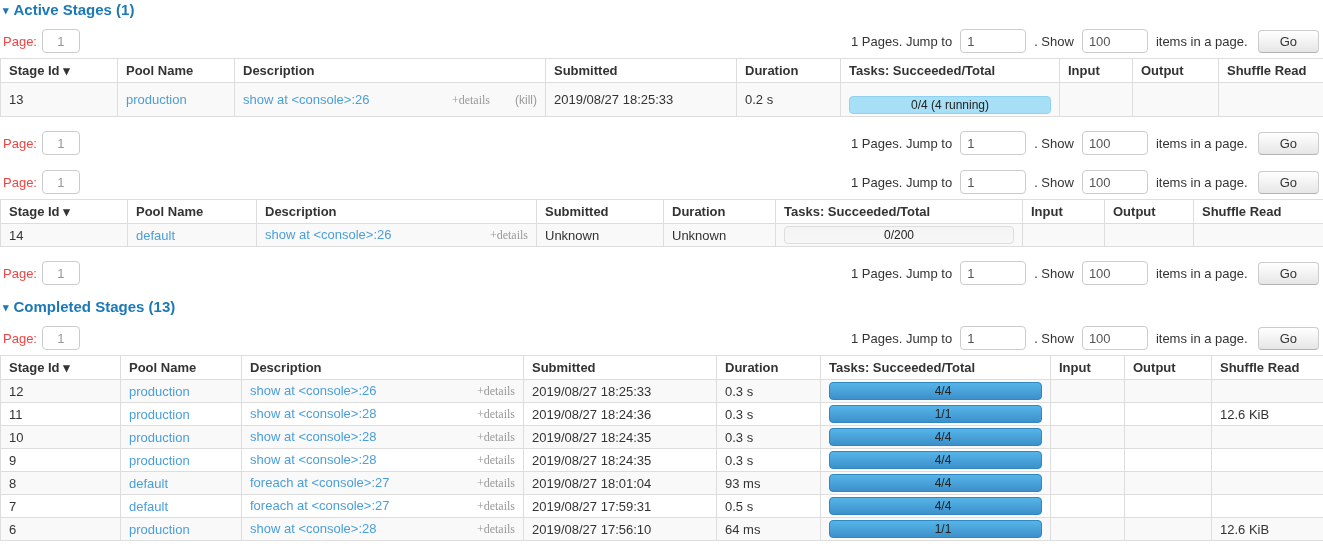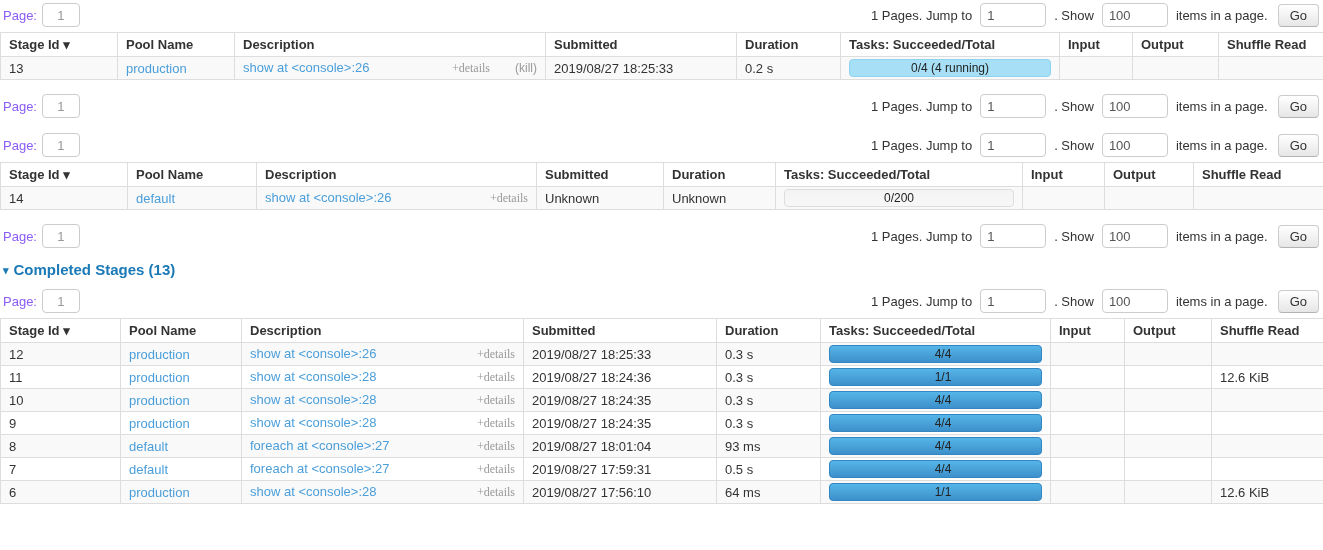--- a/index.html
+++ b/index.html
@@ -16,34 +16,34 @@
   }
   #root{padding-top:2px;}
   .section-title{
     font-size:15px;font-weight:bold;color:var(--section-title-blue);
     margin:0 0 10px 3px;cursor:pointer;line-height:15px;
   }
   .section-title .arrow{font-size:11px;margin-right:5px;vertical-align:1px;}
   .pagebar{display:flex;align-items:center;height:26px;margin:0 4px 4px 3px;}
   .pagebar.bottom{margin:13px 4px 13px 3px;}
   .spacer{flex:1;}
-  .pg-label{color:#8b5cf6;}
+  .pg-label{color:#ef4444;}
   .pg-text{margin:0 3px;}
   .pg-input{
     width:38px;height:24px;border:1px solid #ccc;border-radius:4px;text-align:center;
     color:#999;font-size:13px;margin-left:5px;box-sizing:border-box;
     font-family:"Liberation Sans",sans-serif;
   }
   .jump-input{
     width:66px;height:24px;border:1px solid #ccc;border-radius:4px;padding:0 6px;
     color:#555;font-size:13px;margin:0 5px;box-sizing:border-box;
     font-family:"Liberation Sans",sans-serif;
   }
   .go-btn{
-    margin-left:7px;padding:3px 11px;font-size:13px;color:#333;
+    margin-left:7px;padding:3px 21px;font-size:13px;color:#333;
     background:linear-gradient(#ffffff,#e6e6e6);border:1px solid #ccc;
     border-bottom-color:#b3b3b3;border-radius:4px;cursor:pointer;
     font-family:"Liberation Sans",sans-serif;
   }
   table.stage-table{
     border:1px solid var(--table-border);border-collapse:collapse;table-layout:fixed;
     width:1323px;background:#fff;
   }
   .stage-table th{
     text-align:left;font-weight:bold;padding:4px 8px;background:#fff;
@@ -63,21 +63,21 @@
   .tasks-cell{padding:2px 8px !important;}
   .progress{
     height:16px;line-height:16px;border-radius:4px;font-size:12px;text-align:center;
     border:1px solid transparent;overflow:hidden;color:#222;
   }
   .progress.full{
     background:linear-gradient(to bottom,var(--bar-complete-top),var(--bar-complete-bottom));
     border-color:var(--bar-complete-border);
     padding-left:15px;
   }
-  .progress.running{background:var(--bar-running);border-color:var(--bar-running-border);}
+  .progress.running{background:var(--bar-running);border-color:var(--bar-running-border);margin-top:11px;}
   .progress.none{
     background:linear-gradient(to bottom,#f4f4f4,var(--bar-pending-bg));
     border-color:var(--bar-pending-border);
   }
   
   .t0 th:nth-child(1){width:100px}.t0 th:nth-child(2){width:100px}.t0 th:nth-child(3){width:294px}
   .t0 th:nth-child(4){width:174px}.t0 th:nth-child(5){width:87px}.t0 th:nth-child(6){width:202px}
   .t0 th:nth-child(7){width:56px}.t0 th:nth-child(8){width:69px}.t0 th:nth-child(9){width:120px}
   .t0 th:nth-child(10){width:121px}
   .t1 th:nth-child(1){width:110px}.t1 th:nth-child(2){width:112px}.t1 th:nth-child(3){width:263px}
@@ -87,20 +87,21 @@
   .t2 th:nth-child(1){width:103px}.t2 th:nth-child(2){width:104px}.t2 th:nth-child(3){width:265px}
   .t2 th:nth-child(4){width:176px}.t2 th:nth-child(5){width:87px}.t2 th:nth-child(6){width:213px}
   .t2 th:nth-child(7){width:57px}.t2 th:nth-child(8){width:70px}.t2 th:nth-child(9){width:125px}
   .t2 th:nth-child(10){width:123px}
 </style>
 </head>
 <body>
 
 <div id="root">
     <div class="section">
+      <div class="section-title"><span class="arrow">▾</span><span>Active Stages (1)</span></div>
       <div class="pagebar">
         <span class="pg-label">Page:</span>
         <input class="pg-input" value="1" style="">
         <span class="spacer"></span>
         <span class="pg-text">1 Pages. Jump to</span>
         <input class="jump-input" value="1" style="">
         <span class="pg-text">. Show</span>
         <input class="jump-input" value="100" style="">
         <span class="pg-text">items in a page.</span>
         <button class="go-btn">Go</button>

